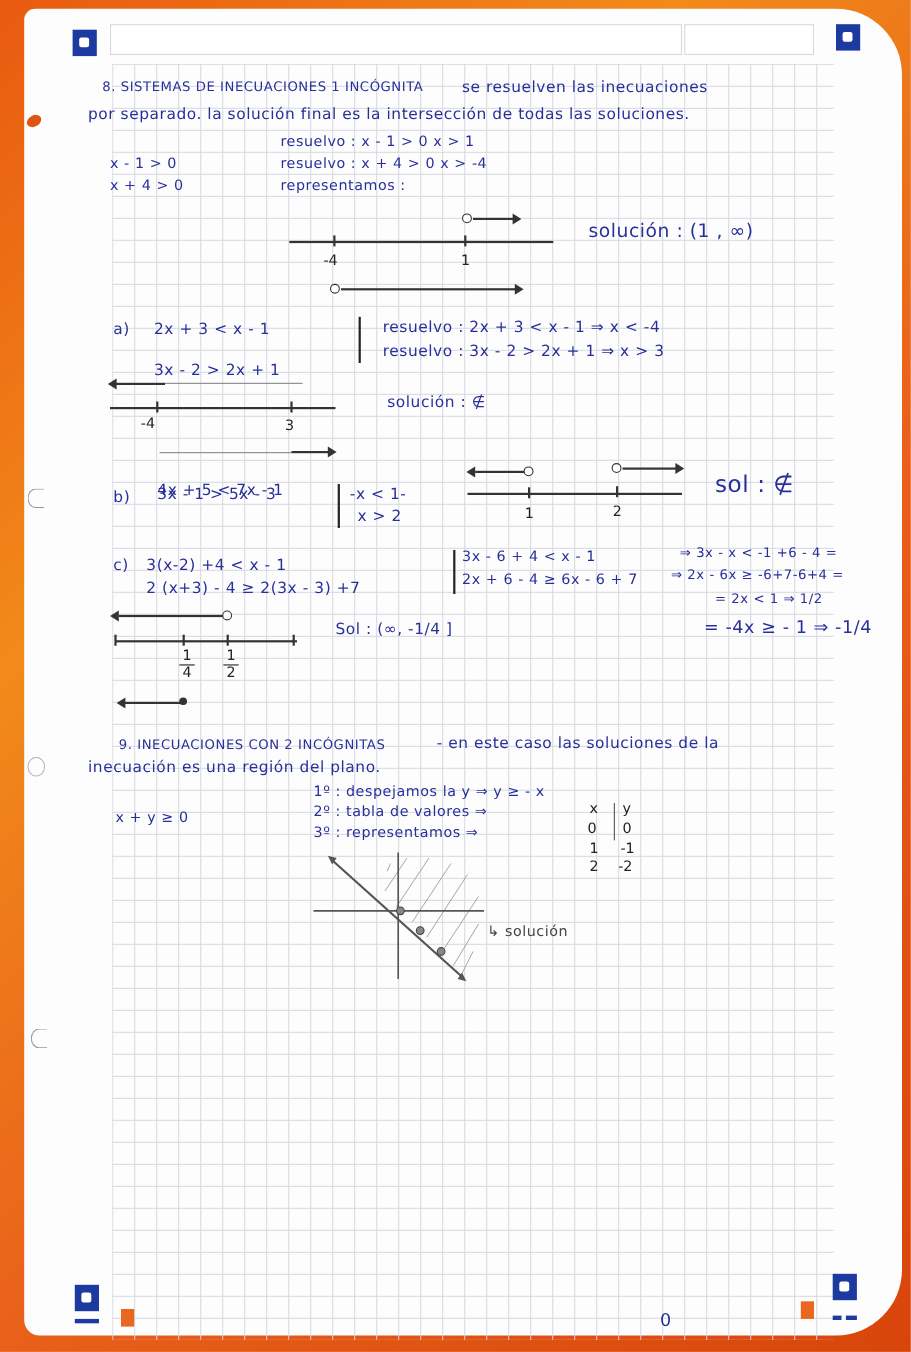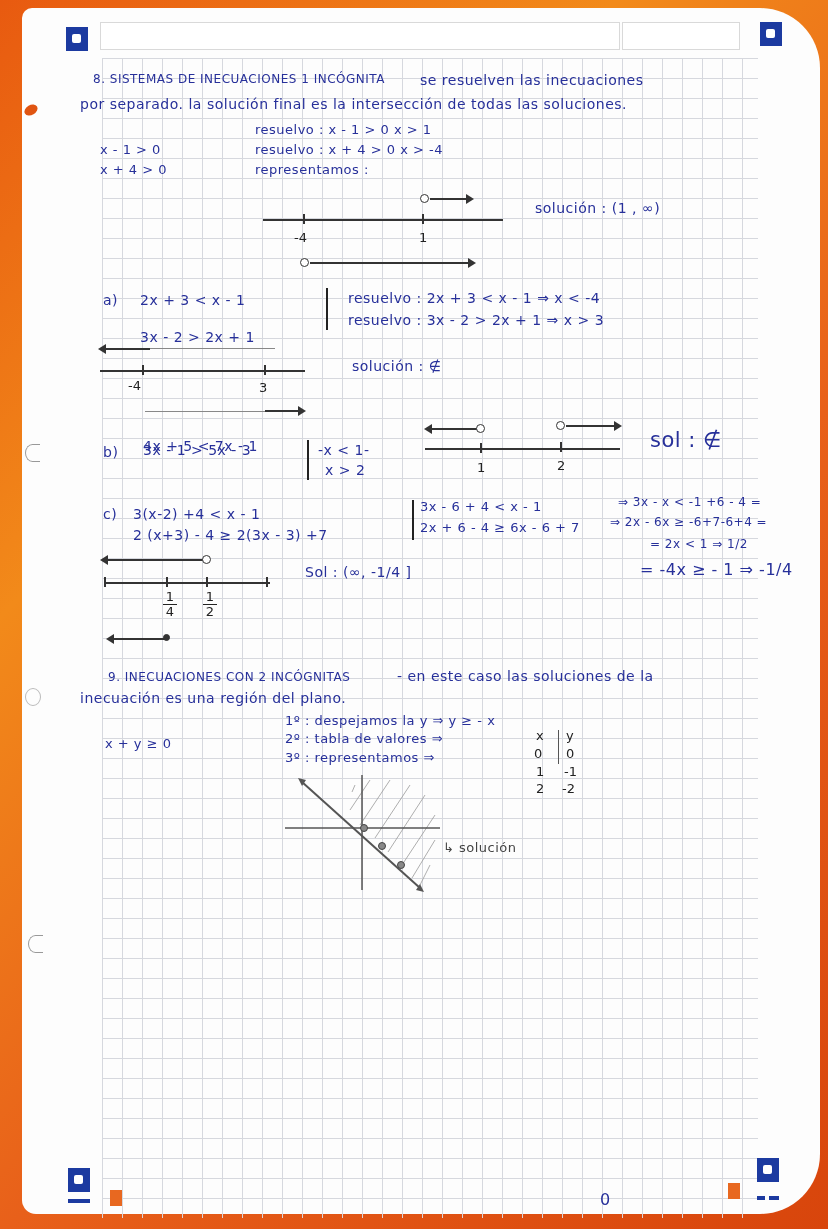--- a/index.html
+++ b/index.html
@@ -71,21 +71,21 @@
   <div class="arrow-r" style="left:466px;top:194px;"></div>
   <div class="line" style="left:263px;top:219px;width:240px;"></div>
   <div class="tick" style="left:303px;top:214px;"></div>
   <div class="tick" style="left:422px;top:214px;"></div>
   <div class="num" style="left:294px;top:230px;">-4</div>
   <div class="num" style="left:419px;top:230px;">1</div>
   <div class="open-dot" style="left:300px;top:258px;"></div>
   <div class="line" style="left:310px;top:262px;width:160px;"></div>
   <div class="arrow-r" style="left:468px;top:258px;"></div>
 </div>
-<div class="hw" style="left:535px;top:200px;font-size:14px;">solución :  (1 ,  ∞)</div>
+<div class="hw" style="left:535px;top:200px;font-size:17px;">solución :  (1 ,  ∞)</div>
 
 <div class="hw lg" style="left:103px;top:292px;">a)</div>
 <div class="hw lg" style="left:140px;top:292px;">2x + 3  &lt;  x  -  1</div>
 <div class="hw lg" style="left:140px;top:314px;margin-top:15px;">3x  -  2  &gt;  2x  +  1</div>
 <div class="brace" style="left:326px;top:288px;height:42px;"></div>
 <div class="hw lg" style="left:348px;top:290px;">resuelvo :  2x + 3 &lt; x - 1  ⇒  x &lt; -4</div>
 <div class="hw lg" style="left:348px;top:312px;">resuelvo :  3x - 2 &gt; 2x + 1  ⇒  x &gt; 3</div>
 
 <div>
   <div class="arrow-l" style="left:98px;top:344px;"></div>

